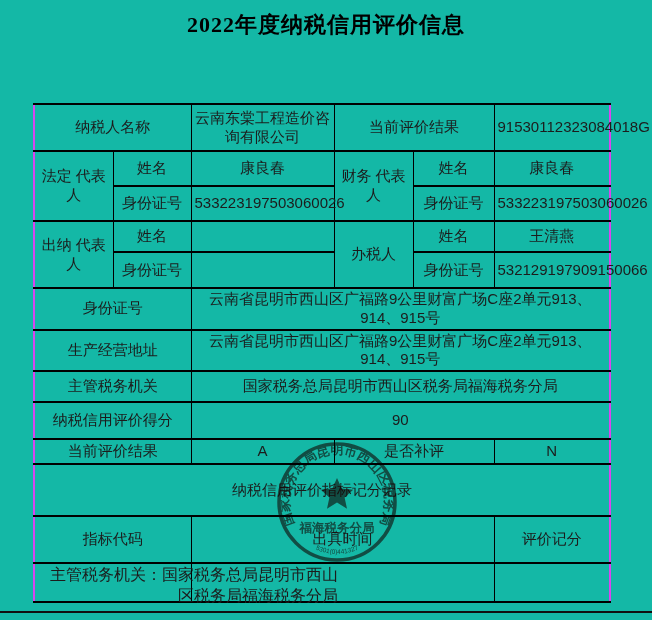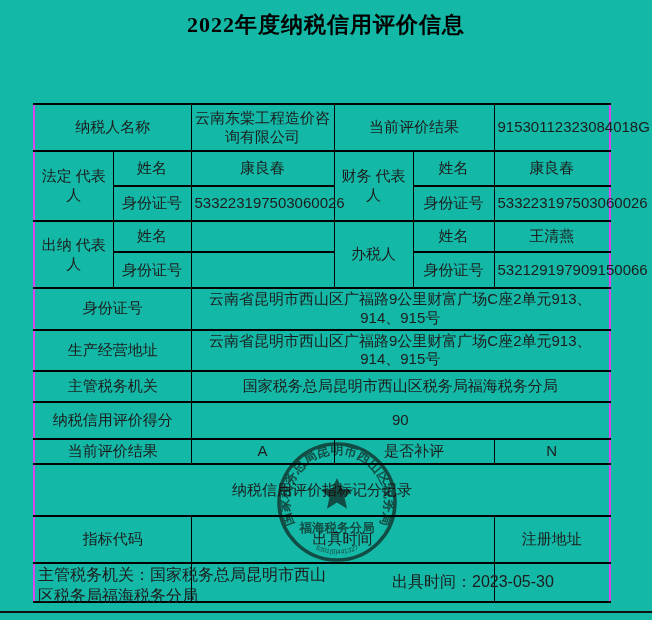--- a/index.html
+++ b/index.html
@@ -22,21 +22,21 @@
   .info-table td {
     border:1px solid #000;
     border-top-width:2px; border-bottom-width:2px;
     text-align:center; vertical-align:middle;
     font-size:15px; line-height:1.25; padding:1px 3px;
     color:#1c1c1c;
   }
   .num { letter-spacing:0px; }
   .footer-left {
     position:absolute; left:38px; top:565px; width:300px;
-    text-align:left; font-size:16px; line-height:1.3; color:#1c1c1c;
+    text-align:right; font-size:16px; line-height:1.3; color:#1c1c1c;
   }
   .footer-right {
     position:absolute; left:392px; top:572px; width:220px;
     font-size:16px; color:#1c1c1c; white-space:nowrap;
   }
   .bottom-rule {
     position:absolute; left:0; top:611px; width:652px; height:2px;
     background:#101010;
   }
   .seal {
@@ -116,33 +116,32 @@
         <td>A</td>
         <td colspan="2">是否补评</td>
         <td>N</td>
       </tr>
       <tr style="height:52px">
         <td colspan="6">纳税信用评价指标记分记录</td>
       </tr>
       <tr style="height:47px">
         <td colspan="2">指标代码</td>
         <td colspan="3">出具时间</td>
-        <td>注册地址</td>
+        <td>评价记分</td>
       </tr>
       <tr style="height:39px">
         <td colspan="2"></td>
         <td colspan="3"></td>
         <td></td>
       </tr>
     </tbody>
   </table>
 
   <div class="footer-left"><span>主管税务机关：</span><span>国家税务总局昆明市西山区税务局福海税务分局</span></div>
 
-  <div class="footer-right"><span>出具时间：</span><span class="num">2023-05-30</span></div>
 
   <div class="bottom-rule"></div>
 
   <svg class="seal" viewBox="0 0 140 140" xmlns="http://www.w3.org/2000/svg">
     <circle cx="70" cy="70" r="58" fill="none" stroke="#cf4a47" stroke-width="3.5"></circle>
     <path id="sealArcTop" d="M 28.4 94 A 48 48 0 1 1 111.6 94" fill="none"></path>
     <path id="sealArcBottom" d="M 36.6 109.8 A 52 52 0 0 0 103.4 109.8" fill="none"></path>
     <text font-size="13" fill="#cf4a47" font-weight="bold" font-family="Liberation Sans, sans-serif">
       <textPath href="#sealArcTop" startOffset="50%" text-anchor="middle" textLength="196">国家税务总局昆明市西山区税务局</textPath>
     </text>

